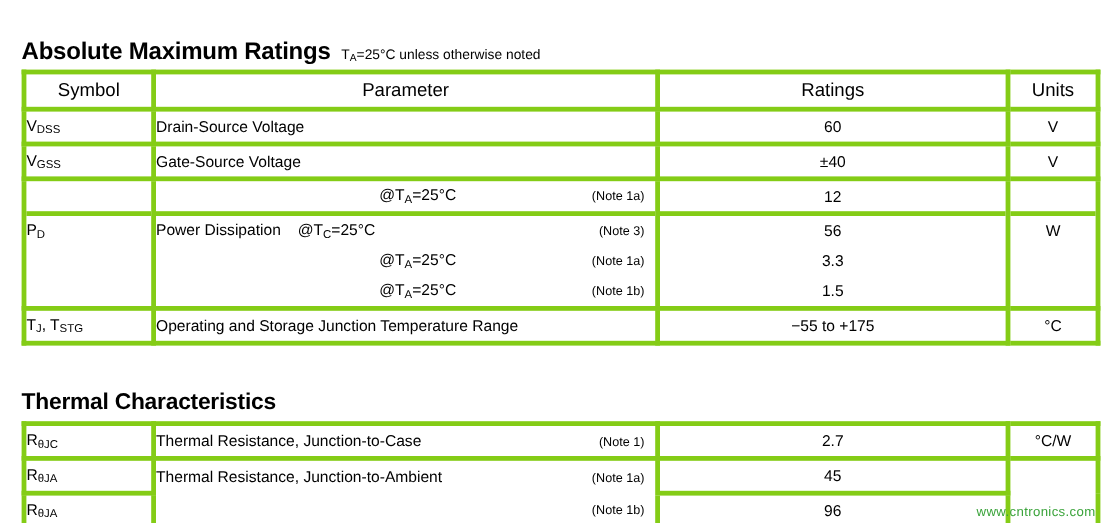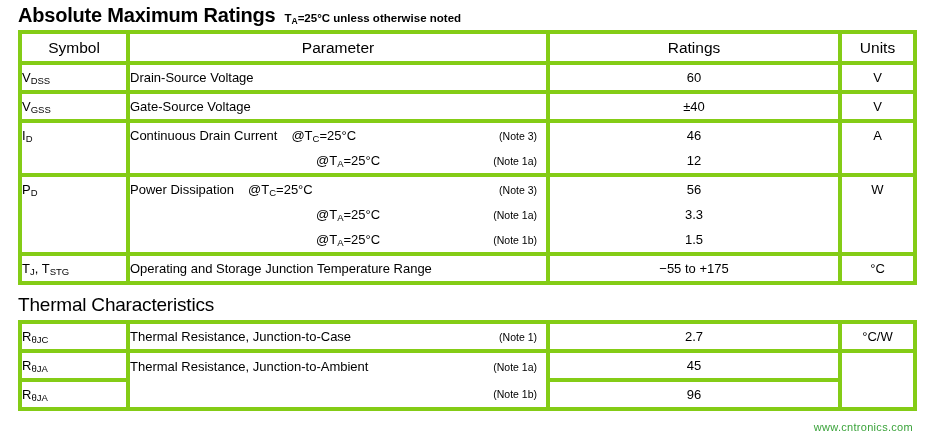--- a/index.html
+++ b/index.html
@@ -27,39 +27,40 @@
   .section-heading {
     display: flex;
     align-items: baseline;
     padding-top: 4px;
     padding-bottom: 3px;
   }
   .section-heading .title {
     font-size: 20px;
     font-weight: bold;
     letter-spacing: -0.2px;
+    margin-top: 28px;
   }
   .section-heading .note {
     font-size: 11.5px;
-    font-weight: bold;
+    font-weight: normal;
     margin-left: 9px;
     white-space: nowrap;
   }
   .section-heading .note .sub {
     font-size: 8.5px;
     vertical-align: -2px;
   }
 
   .section-heading2 {
     padding-top: 9px;
     padding-bottom: 4px;
   }
   .section-heading2 .title {
     font-size: 19px;
-    font-weight: normal;
+    font-weight: bold;
     text-align: center;
   }
 
   
   table.spec {
     border-collapse: collapse;
     width: 895px;
     table-layout: fixed;
   }
   table.spec td, table.spec th {
@@ -187,32 +188,20 @@
         <td class="cell-sym"><span>V</span><span class="sub">GSS</span></td>
         <td class="cell-par">
           <div class="par-line">
             <span class="par-label">Gate-Source Voltage</span>
           </div>
         </td>
         <td class="cell-rat">±40</td>
         <td class="cell-uni">V</td>
       </tr>
 
-      <tr>
-        <td class="cell-sym no-bottom" rowspan="1"><span>I</span><span class="sub">D</span></td>
-        <td class="cell-par no-bottom">
-          <div class="par-line">
-            <span class="par-label">Continuous Drain Current</span>
-            <span class="par-cond"><span>@T</span><span class="sub">C</span><span>=25°C</span></span>
-            <span class="par-note">(Note 3)</span>
-          </div>
-        </td>
-        <td class="cell-rat no-bottom">46</td>
-        <td class="cell-uni no-bottom">A</td>
-      </tr>
 
       <tr>
         <td class="cell-sym no-bottom no-top"></td>
         <td class="cell-par no-bottom no-top">
           <div class="par-line">
             <span class="par-cond-indent"><span>@T</span><span class="sub">A</span><span>=25°C</span></span>
             <span class="par-note">(Note 1a)</span>
           </div>
         </td>
         <td class="cell-rat no-bottom no-top">12</td>

